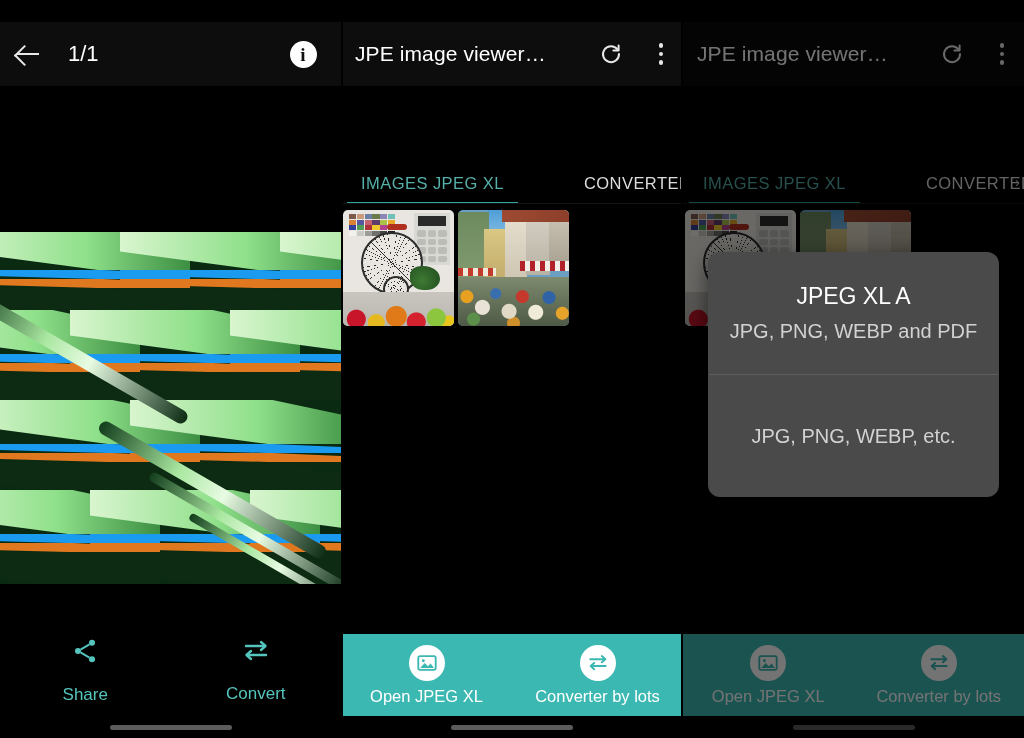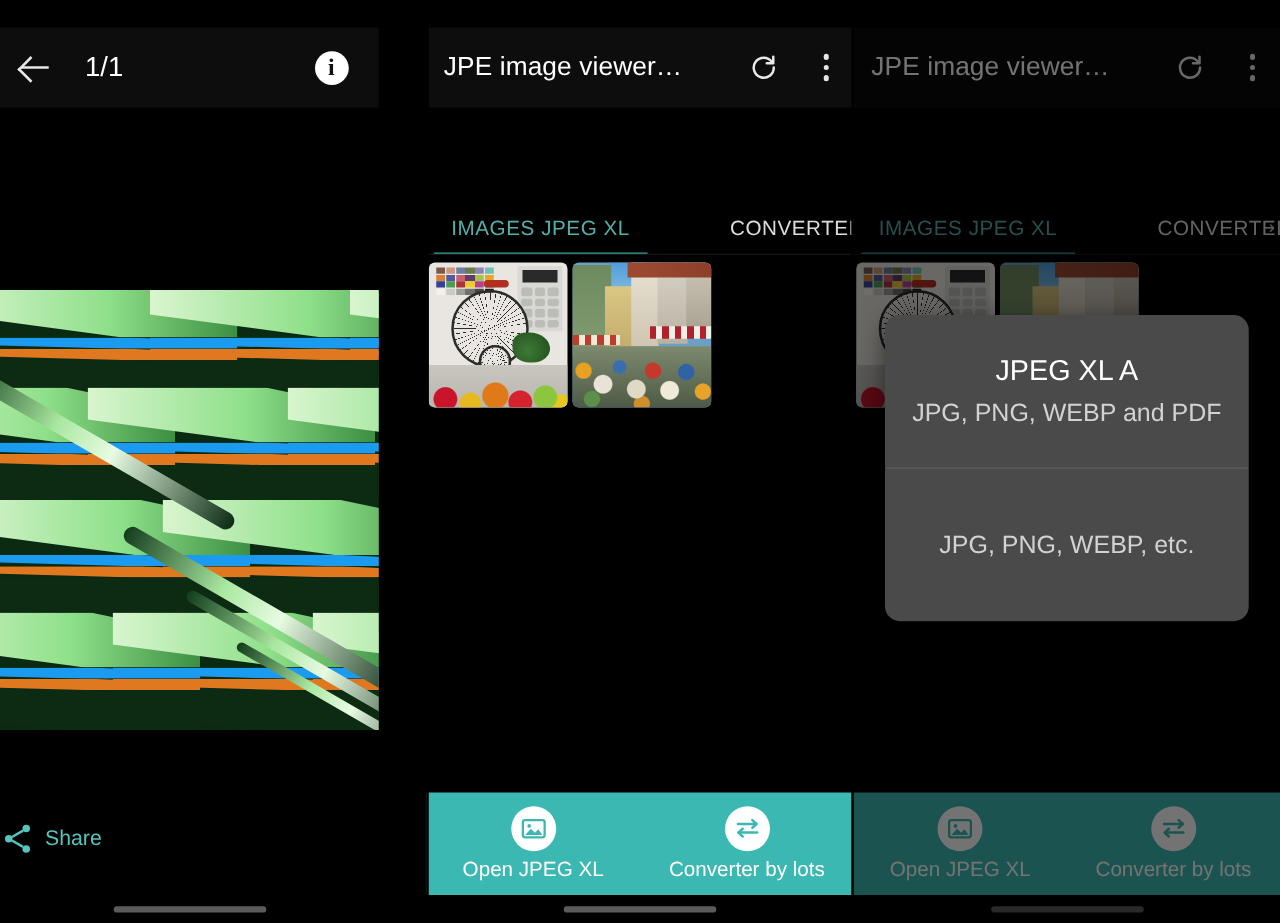--- a/index.html
+++ b/index.html
@@ -6,21 +6,21 @@
   html, body {
     width: 1024px; height: 738px;
     background: #000;
     font-family: "Liberation Sans", sans-serif;
     overflow: hidden;
   }
   .screen { position: relative; width: 1024px; height: 738px; background: #000; }
 
   
   .panel { position: absolute; top: 0; height: 738px; background: #000; overflow: hidden; }
-  #panel-left   { left: 0;   width: 303px; }
+  #panel-left   { left: 0;   width: 341px; }
   #panel-mid    { left: 341px; width: 342px; }
   #panel-right  { left: 683px; width: 341px; }
 
   .panel-divider { position: absolute; top: 0; width: 2px; height: 738px; background: #000; z-index: 40; }
 
   
   .appbar {
     position: absolute; top: 22px; left: 0; right: 0; height: 64px;
     background: #0d0d0d;
     display: flex; align-items: center;
@@ -71,21 +71,21 @@
     position: absolute; height: 14px; border-radius: 7px;
     background: linear-gradient(90deg,#123d1c 0%, #a9e7a0 35%, #e8fbe3 55%, #0d2c14 100%);
     transform-origin: left center;
   }
 
   
   .bottom-actions {
     position: absolute; left: 0; bottom: 24px; width: 100%;
     height: 86px; display: flex; align-items: center;
   }
-  .act { flex: 1; display: flex; flex-direction: row; align-items: center; gap: 8px; }
+  .act { flex: 1; display: flex; flex-direction: column; align-items: center; gap: 20px; }
   .act .lbl { color: #55c4bd; font-size: 17px; }
 
   
   .tabs {
     position: absolute; top: 158px; left: 0; width: 100%; height: 46px;
     display: flex; align-items: flex-end;
   }
   .tab {
     flex: 0 0 auto; padding: 0 14px 11px 14px; font-size: 16.5px;
     letter-spacing: .45px; white-space: nowrap; position: relative;
@@ -330,20 +330,31 @@
             <circle cx="18" cy="5" r="2.6"></circle>
               <circle cx="6" cy="12" r="2.6"></circle>
               <circle cx="18" cy="19" r="2.6"></circle>
           </g>
           <g stroke="#55c4bd" stroke-width="1.7" fill="none">
             <line x1="8.2" y1="10.8" x2="15.8" y2="6.4"></line>
               <line x1="8.2" y1="13.2" x2="15.8" y2="17.6"></line>
           </g>
         </svg>
         <span class="lbl">Share</span>
+      </div>
+      <div class="act">
+        <svg width="30" height="26" viewBox="0 0 30 26">
+          <g stroke="#55c4bd" stroke-width="2.4" fill="none" stroke-linecap="round" stroke-linejoin="round">
+            <path d="M5 8 H24"></path>
+              <path d="M20 4 L24.5 8 L20 12"></path>
+            <path d="M25 17 H6"></path>
+              <path d="M10 13 L5.5 17 L10 21"></path>
+          </g>
+        </svg>
+        <span class="lbl">Convert</span>
       </div>
     </div>
 
     <div class="gesture"></div>
   </div>
 
   <div class="panel-divider" style="left:341px"></div>
 
   <div class="panel" id="panel-mid">
 

